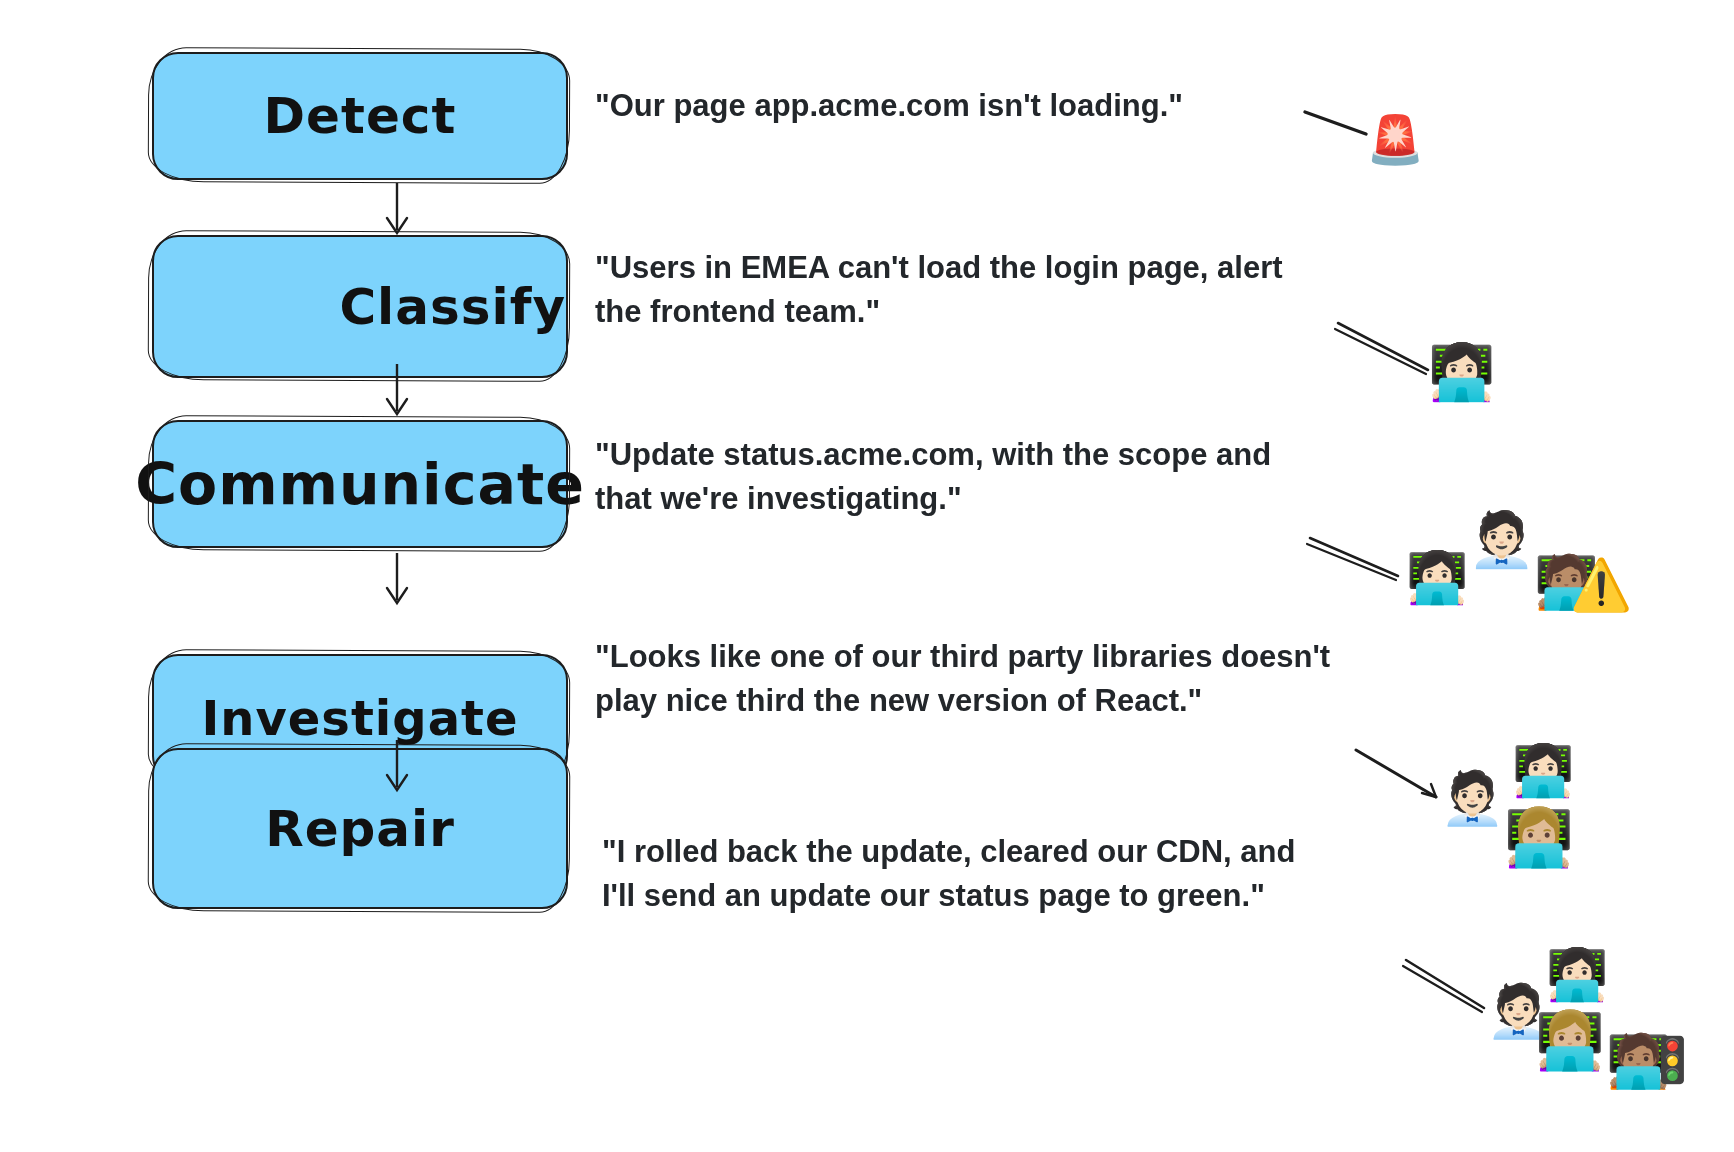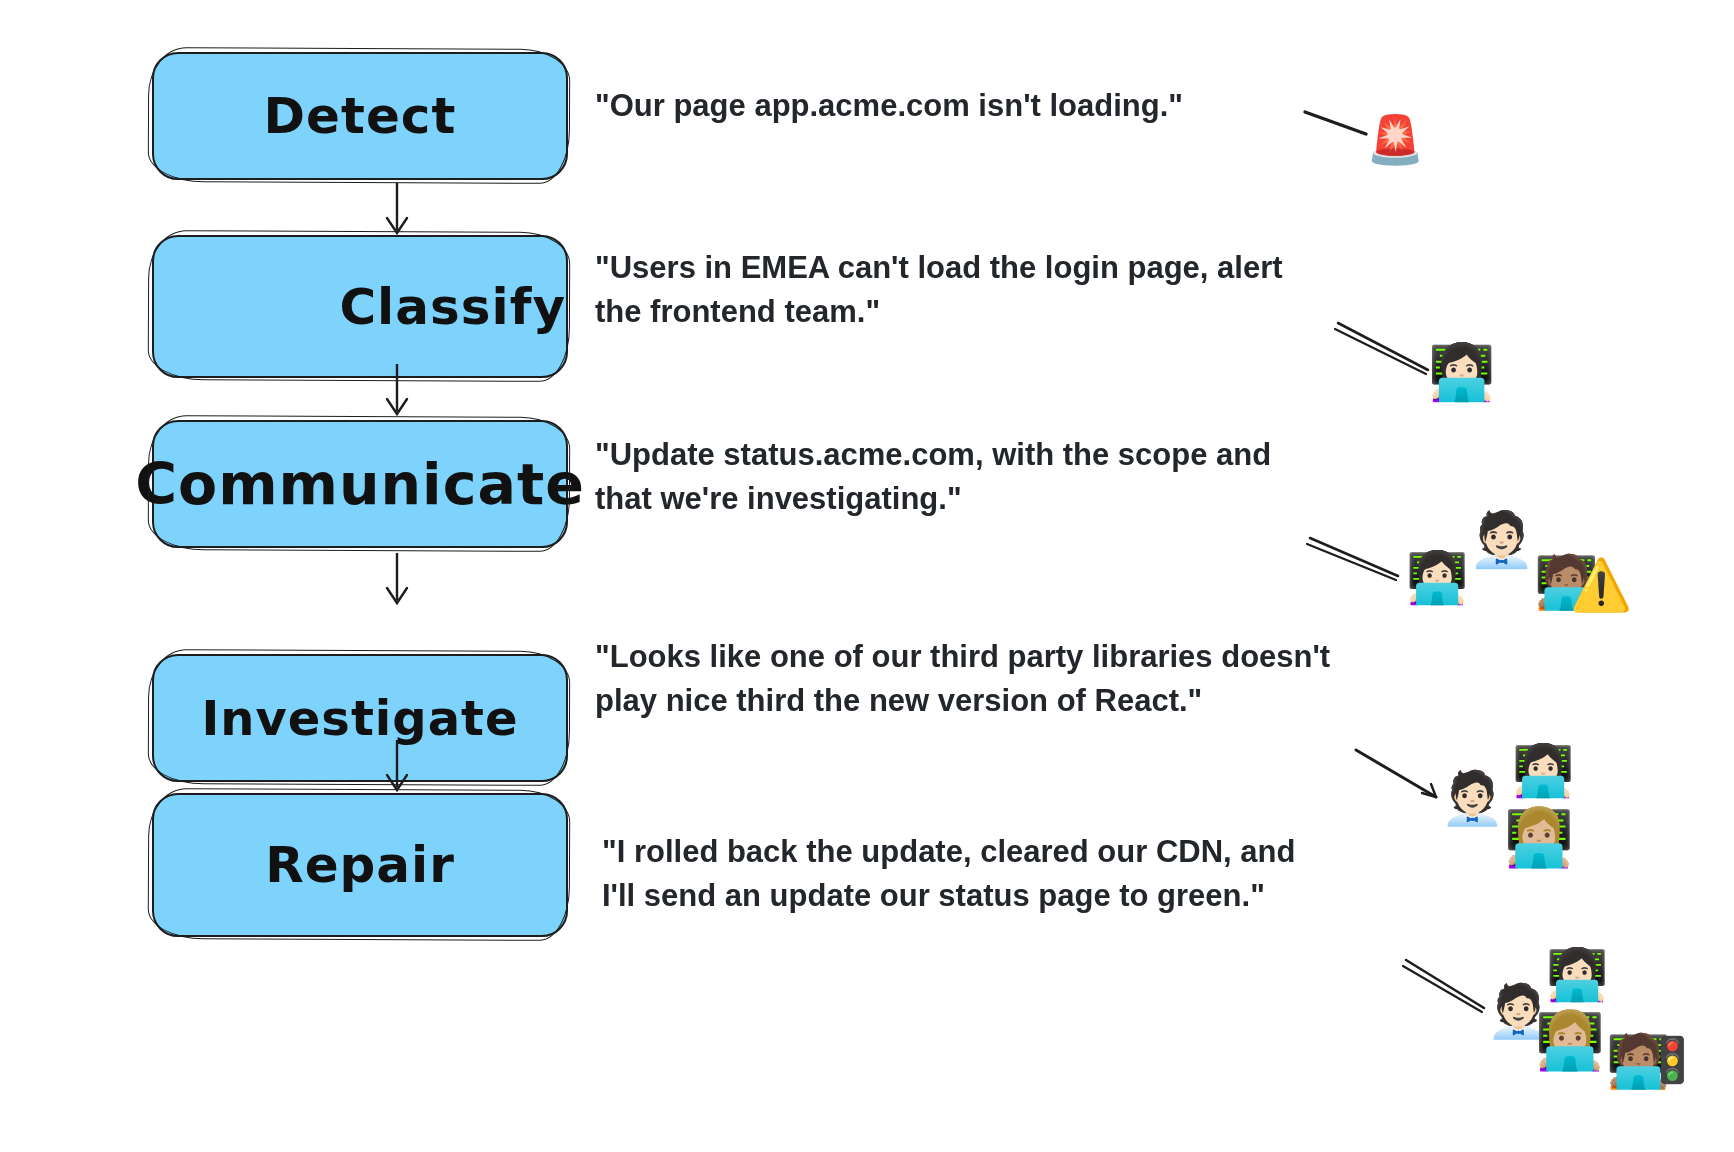--- a/index.html
+++ b/index.html
@@ -21,21 +21,21 @@
     transform:rotate(.25deg);
   }
   .flow-label{
     font-family:"DejaVu Sans",sans-serif;font-weight:bold;color:#111;
     font-size:50px;letter-spacing:1px;white-space:nowrap;
   }
   .box-detect{top:52px;height:128px;}
   .box-classify{top:235px;height:143px;justify-content:flex-end;}
   .box-communicate{top:420px;height:128px;}
   .box-investigate{top:610px;height:128px;margin-top:44px;}
-  .box-repair{top:793px;height:144px;text-align:center;}
+  .box-repair{top:748px;height:161px;text-align:center;}
   
   .flow-arrow{position:absolute;left:383px;width:28px;}
   .arr-1{top:183px;height:52px;}
   .arr-2{top:361px;height:58px;}
   .arr-3{top:549px;height:60px;}
   .arr-4{top:739px;height:54px;}
   
   .quote{
     position:absolute;left:595px;color:#23272b;
     font-size:31px;line-height:44px;font-weight:600;

